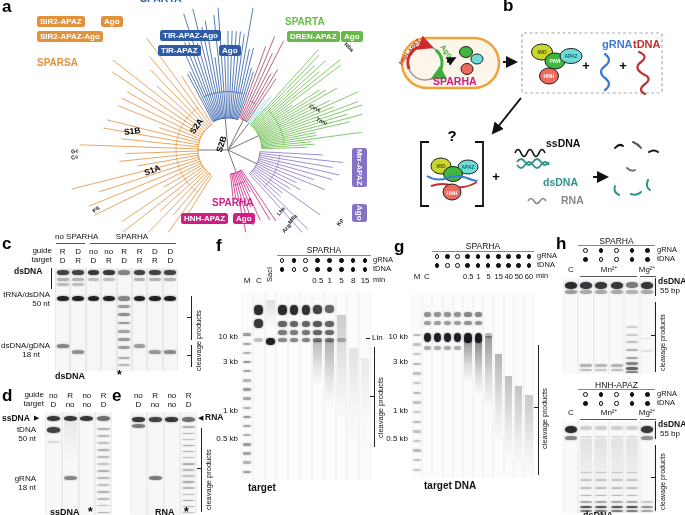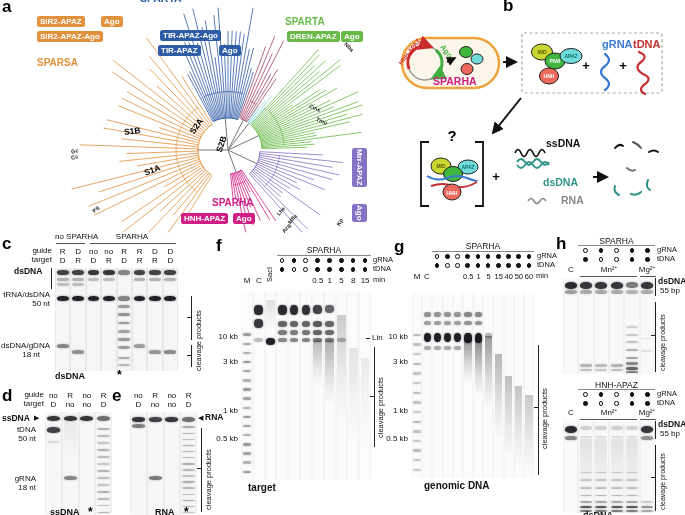--- a/index.html
+++ b/index.html
@@ -917,21 +917,21 @@
         <div class="smear" style="top: 55%; height: 42%; background: linear-gradient(rgba(20, 20, 26, 0.22), rgba(20, 20, 26, 0.067) 60%, rgba(20, 20, 26, 0));"></div>
       </div>
     </div>
   <div class="sm rgt" style="left:378px;top:333px;width:30px">10 kb</div>
   <div class="sm rgt" style="left:378px;top:358px;width:30px">3 kb</div>
   <div class="sm rgt" style="left:378px;top:407px;width:30px">1 kb</div>
   <div class="sm rgt" style="left:378px;top:435px;width:30px">0.5 kb</div>
   <div class="vline" style="left:538px;top:345px;height:130px"></div>
   <div class="hline" style="left:534px;top:407px;width:4px;background:#222"></div>
   <div class="vert abs" style="left:541px;top:367px;height:82px">cleavage products</div>
-  <div class="sm b" style="left:424px;top:481px;font-size:10px">genomic DNA</div>
+  <div class="sm b" style="left:424px;top:481px;font-size:10px">target DNA</div>
 
   <div class="pl" style="left:556px;top:235px">h</div>
 
   <div class="sm ctr" style="left:578px;top:237px;width:77px;font-size:8.5px">SPARHA</div>
   <div class="hline" style="left:578px;top:245px;width:77px;background:#888"></div>
   <div class="dotrow" style="left:578px;top:247px;width:77px">
       <span>
         <span class="dot"></span>
       </span>
       <span>

